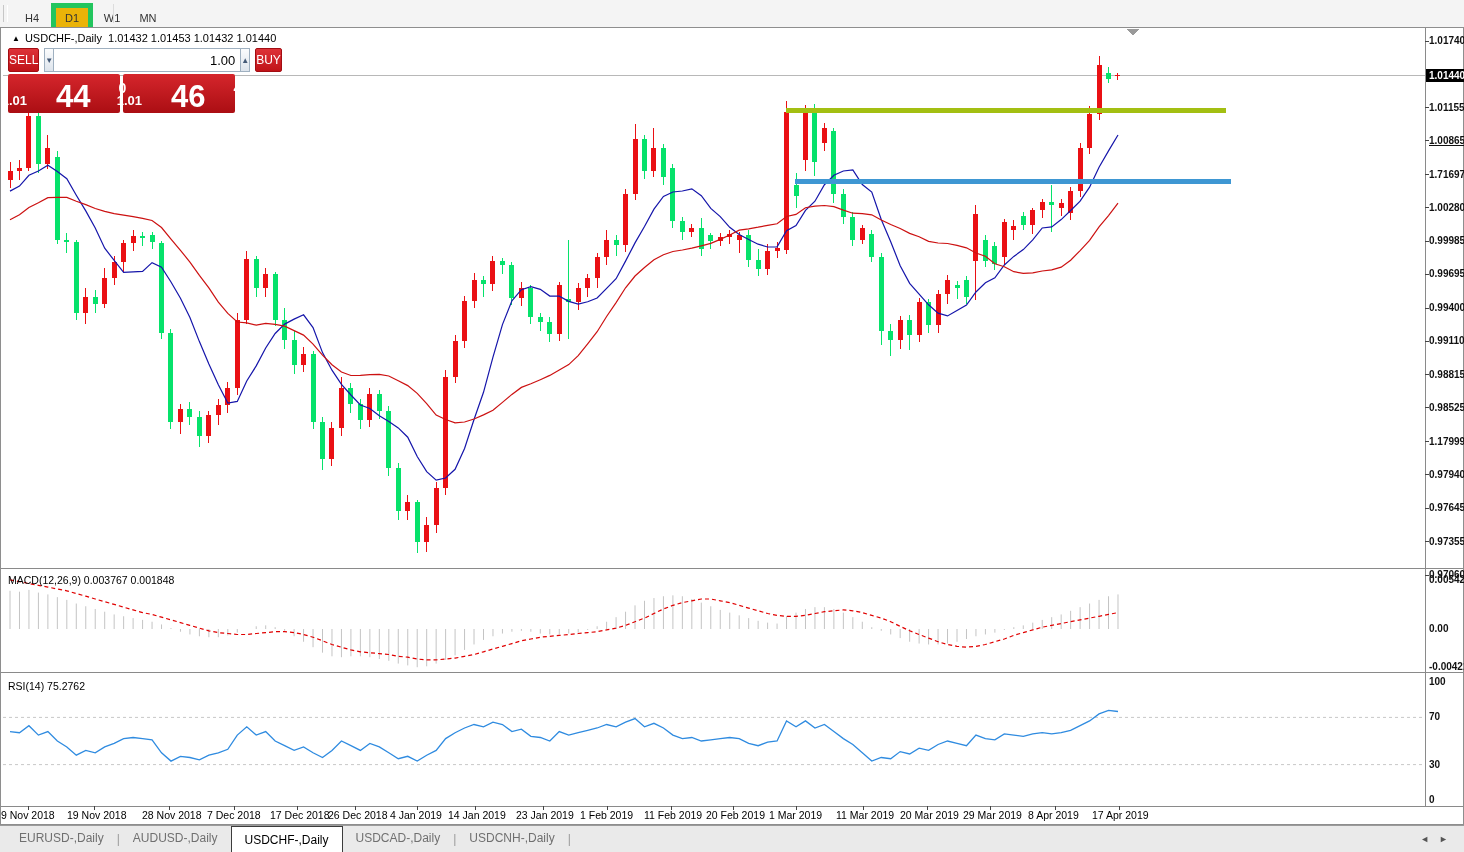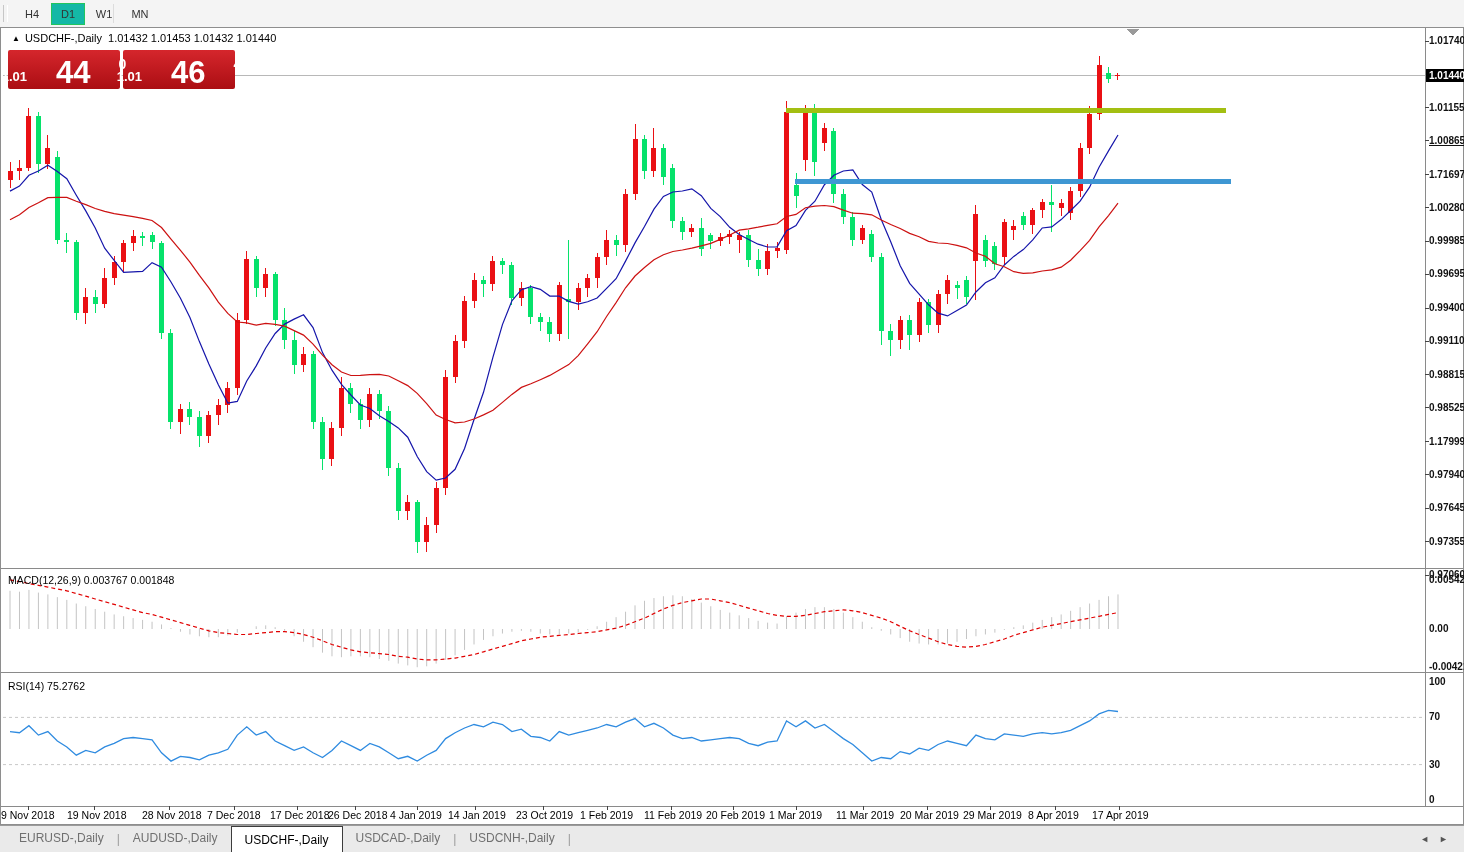--- a/index.html
+++ b/index.html
@@ -3,21 +3,21 @@
 <meta charset="utf-8">
 <style>
   html,body{margin:0;padding:0;width:1464px;height:852px;overflow:hidden;
     font-family:"Liberation Sans",sans-serif;background:#f4f4f4;position:relative;}
   .abs{position:absolute;}
   
   .toolbar{left:0;top:0;width:1464px;height:27px;background:#f4f4f4;border-bottom:1px solid #d9d9d9;}
   .tb-grip{left:3px;top:5px;width:3px;height:17px;border-left:1px solid #c7c7c7;border-right:1px solid #ffffff;}
   .tf-btn{display:inline-block;min-width:26px;height:20px;line-height:20px;text-align:center;
     font-size:11px;color:#333;margin:3px 1px 0 1px;padding:0 3px;cursor:default;border:1px solid transparent;}
-  .tf-btn.active{background:#14b8a6;border:1px solid #22c55e;}
+  .tf-btn.active{background:#eab308;border:5px solid #22c55e;}
   .tb-sep{left:113px;top:4px;width:1px;height:19px;background:#dcdcdc;}
   
   .chart-window{left:0;top:27px;width:1462px;height:796px;background:#ffffff;border:1px solid #8e8e8e;}
   .v-axis-line{left:1425px;top:28px;width:1px;height:778px;background:#8a8a8a;z-index:4;}
   .h-sep{left:1px;width:1462px;height:1px;background:#8a8a8a;z-index:4;}
   .info-line{left:12px;top:32px;font-size:11px;color:#000;z-index:6;}
   .info-line .tri{font-size:8px;margin-right:5px;position:relative;top:-1px;}
   .info-line b{font-weight:normal;}
   
   .trade-panel{left:8px;top:48px;width:228px;z-index:7;}
@@ -67,20 +67,31 @@
 <div class="abs v-axis-line"></div>
 <div class="abs h-sep" style="top:568px;"></div>
 <div class="abs h-sep" style="top:672px;"></div>
 <div class="abs h-sep" style="top:806px;"></div>
 
 <div class="abs info-line">
   <span class="tri">▲</span><b>USDCHF-,Daily</b>&nbsp;&nbsp;<b>1.01432 1.01453 1.01432 1.01440</b>
 </div>
 
 <div class="abs trade-panel">
+  <div class="tp-row1">
+    <div class="btn-red sell">SELL</div>
+    <div class="spin" style="margin-left:5px;">
+        <span>▼</span>
+      </div>
+    <input class="vol-field" readonly="" value="1.00" style="">
+    <div class="spin">
+        <span>▲</span>
+      </div>
+    <div class="btn-red buy">BUY</div>
+  </div>
   <div class="tp-row2">
     <div class="px-box">
       <span class="px-small">1.01</span>
       <span class="px-big">44</span>
       <span class="px-sup">0</span>
     </div>
     <div class="px-box">
       <span class="px-small">1.01</span>
       <span class="px-big">46</span>
       <span class="px-sup">4</span>
@@ -520,21 +531,21 @@
     <div class="abs date-label" style="left:207px;">7 Dec 2018</div>
     <div class="abs date-tick" style="left:297px;"></div>
     <div class="abs date-label" style="left:270px;">17 Dec 2018</div>
     <div class="abs date-tick" style="left:355px;"></div>
     <div class="abs date-label" style="left:328px;">26 Dec 2018</div>
     <div class="abs date-tick" style="left:417px;"></div>
     <div class="abs date-label" style="left:390px;">4 Jan 2019</div>
     <div class="abs date-tick" style="left:475px;"></div>
     <div class="abs date-label" style="left:448px;">14 Jan 2019</div>
     <div class="abs date-tick" style="left:543px;"></div>
-    <div class="abs date-label" style="left:516px;">23 Oct 2019</div>
+    <div class="abs date-label" style="left:516px;">23 Jan 2019</div>
     <div class="abs date-tick" style="left:607px;"></div>
     <div class="abs date-label" style="left:580px;">1 Feb 2019</div>
     <div class="abs date-tick" style="left:671px;"></div>
     <div class="abs date-label" style="left:644px;">11 Feb 2019</div>
     <div class="abs date-tick" style="left:733px;"></div>
     <div class="abs date-label" style="left:706px;">20 Feb 2019</div>
     <div class="abs date-tick" style="left:796px;"></div>
     <div class="abs date-label" style="left:769px;">1 Mar 2019</div>
     <div class="abs date-tick" style="left:863px;"></div>
     <div class="abs date-label" style="left:836px;">11 Mar 2019</div>

